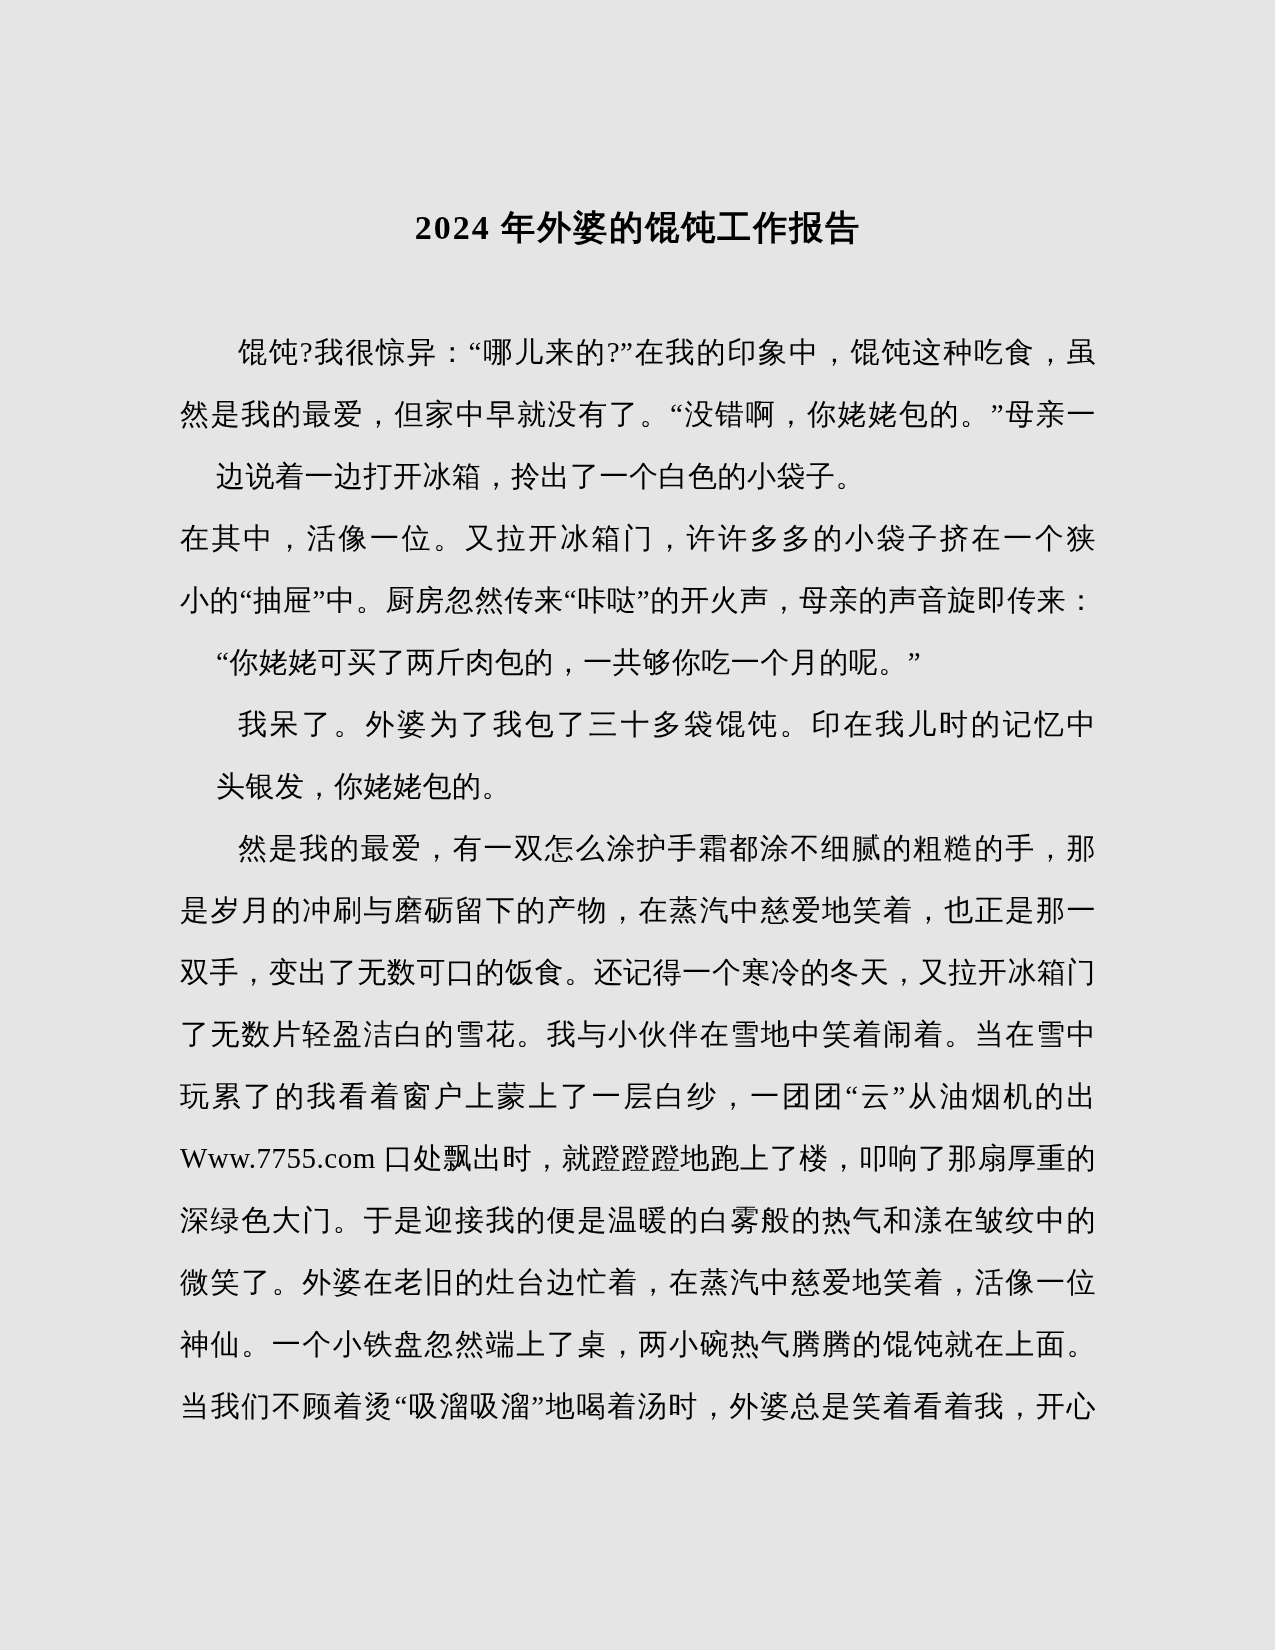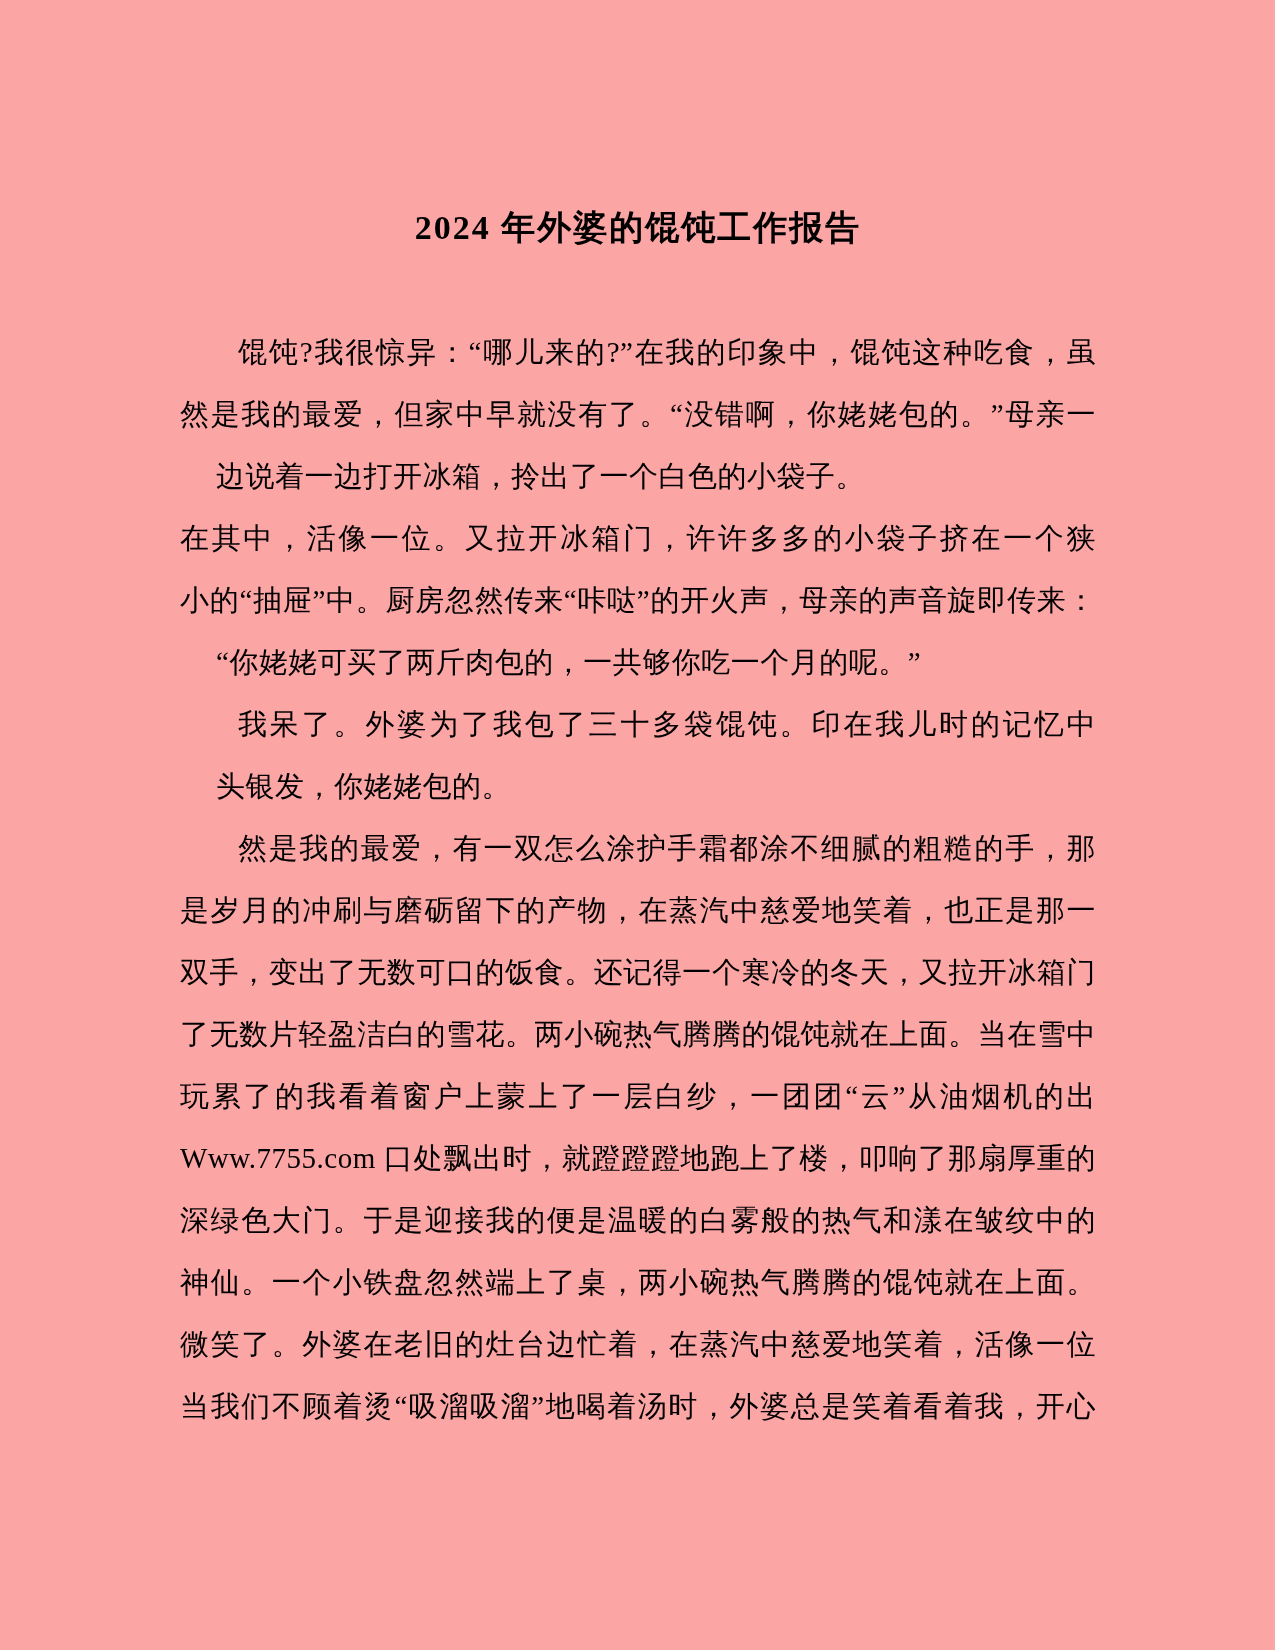--- a/index.html
+++ b/index.html
@@ -4,21 +4,21 @@
 <style>
   html, body {
     margin: 0;
     padding: 0;
     background: #ffffff;
   }
   .page {
     position: relative;
     width: 1275px;
     height: 1650px;
-    background: #fca5a5;
+    background: #e5e5e5;
     color: #000000;
     font-family: "Liberation Serif", serif;
     overflow: hidden;
   }
   .doc-title {
     position: absolute;
     top: 202px;
     left: 180px;
     width: 916px;
     height: 52px;
@@ -64,22 +64,22 @@
     <div class="line">然是我的最爱，但家中早就没有了。“没错啊，你姥姥包的。”母亲一</div>
     <div class="line para-end">边说着一边打开冰箱，拎出了一个白色的小袋子。</div>
     <div class="line">在其中，活像一位。又拉开冰箱门，许许多多的小袋子挤在一个狭</div>
     <div class="line">小的“抽屉”中。厨房忽然传来“咔哒”的开火声，母亲的声音旋即传来：</div>
     <div class="line para-end">“你姥姥可买了两斤肉包的，一共够你吃一个月的呢。”</div>
     <div class="line indent">我呆了。外婆为了我包了三十多袋馄饨。印在我儿时的记忆中</div>
     <div class="line para-end">头银发，你姥姥包的。</div>
     <div class="line indent">然是我的最爱，有一双怎么涂护手霜都涂不细腻的粗糙的手，那</div>
     <div class="line">是岁月的冲刷与磨砺留下的产物，在蒸汽中慈爱地笑着，也正是那一</div>
     <div class="line">双手，变出了无数可口的饭食。还记得一个寒冷的冬天，又拉开冰箱门</div>
-    <div class="line">了无数片轻盈洁白的雪花。两小碗热气腾腾的馄饨就在上面。当在雪中</div>
+    <div class="line">了无数片轻盈洁白的雪花。我与小伙伴在雪地中笑着闹着。当在雪中</div>
     <div class="line">玩累了的我看着窗户上蒙上了一层白纱，一团团“云”从油烟机的出</div>
     <div class="line">Www.7755.com 口处飘出时，就蹬蹬蹬地跑上了楼，叩响了那扇厚重的</div>
     <div class="line">深绿色大门。于是迎接我的便是温暖的白雾般的热气和漾在皱纹中的</div>
+    <div class="line">微笑了。外婆在老旧的灶台边忙着，在蒸汽中慈爱地笑着，活像一位</div>
     <div class="line">神仙。一个小铁盘忽然端上了桌，两小碗热气腾腾的馄饨就在上面。</div>
-    <div class="line">微笑了。外婆在老旧的灶台边忙着，在蒸汽中慈爱地笑着，活像一位</div>
     <div class="line">当我们不顾着烫“吸溜吸溜”地喝着汤时，外婆总是笑着看着我，开心</div>
   </div>
 
 </div>
 
 </body></html>

